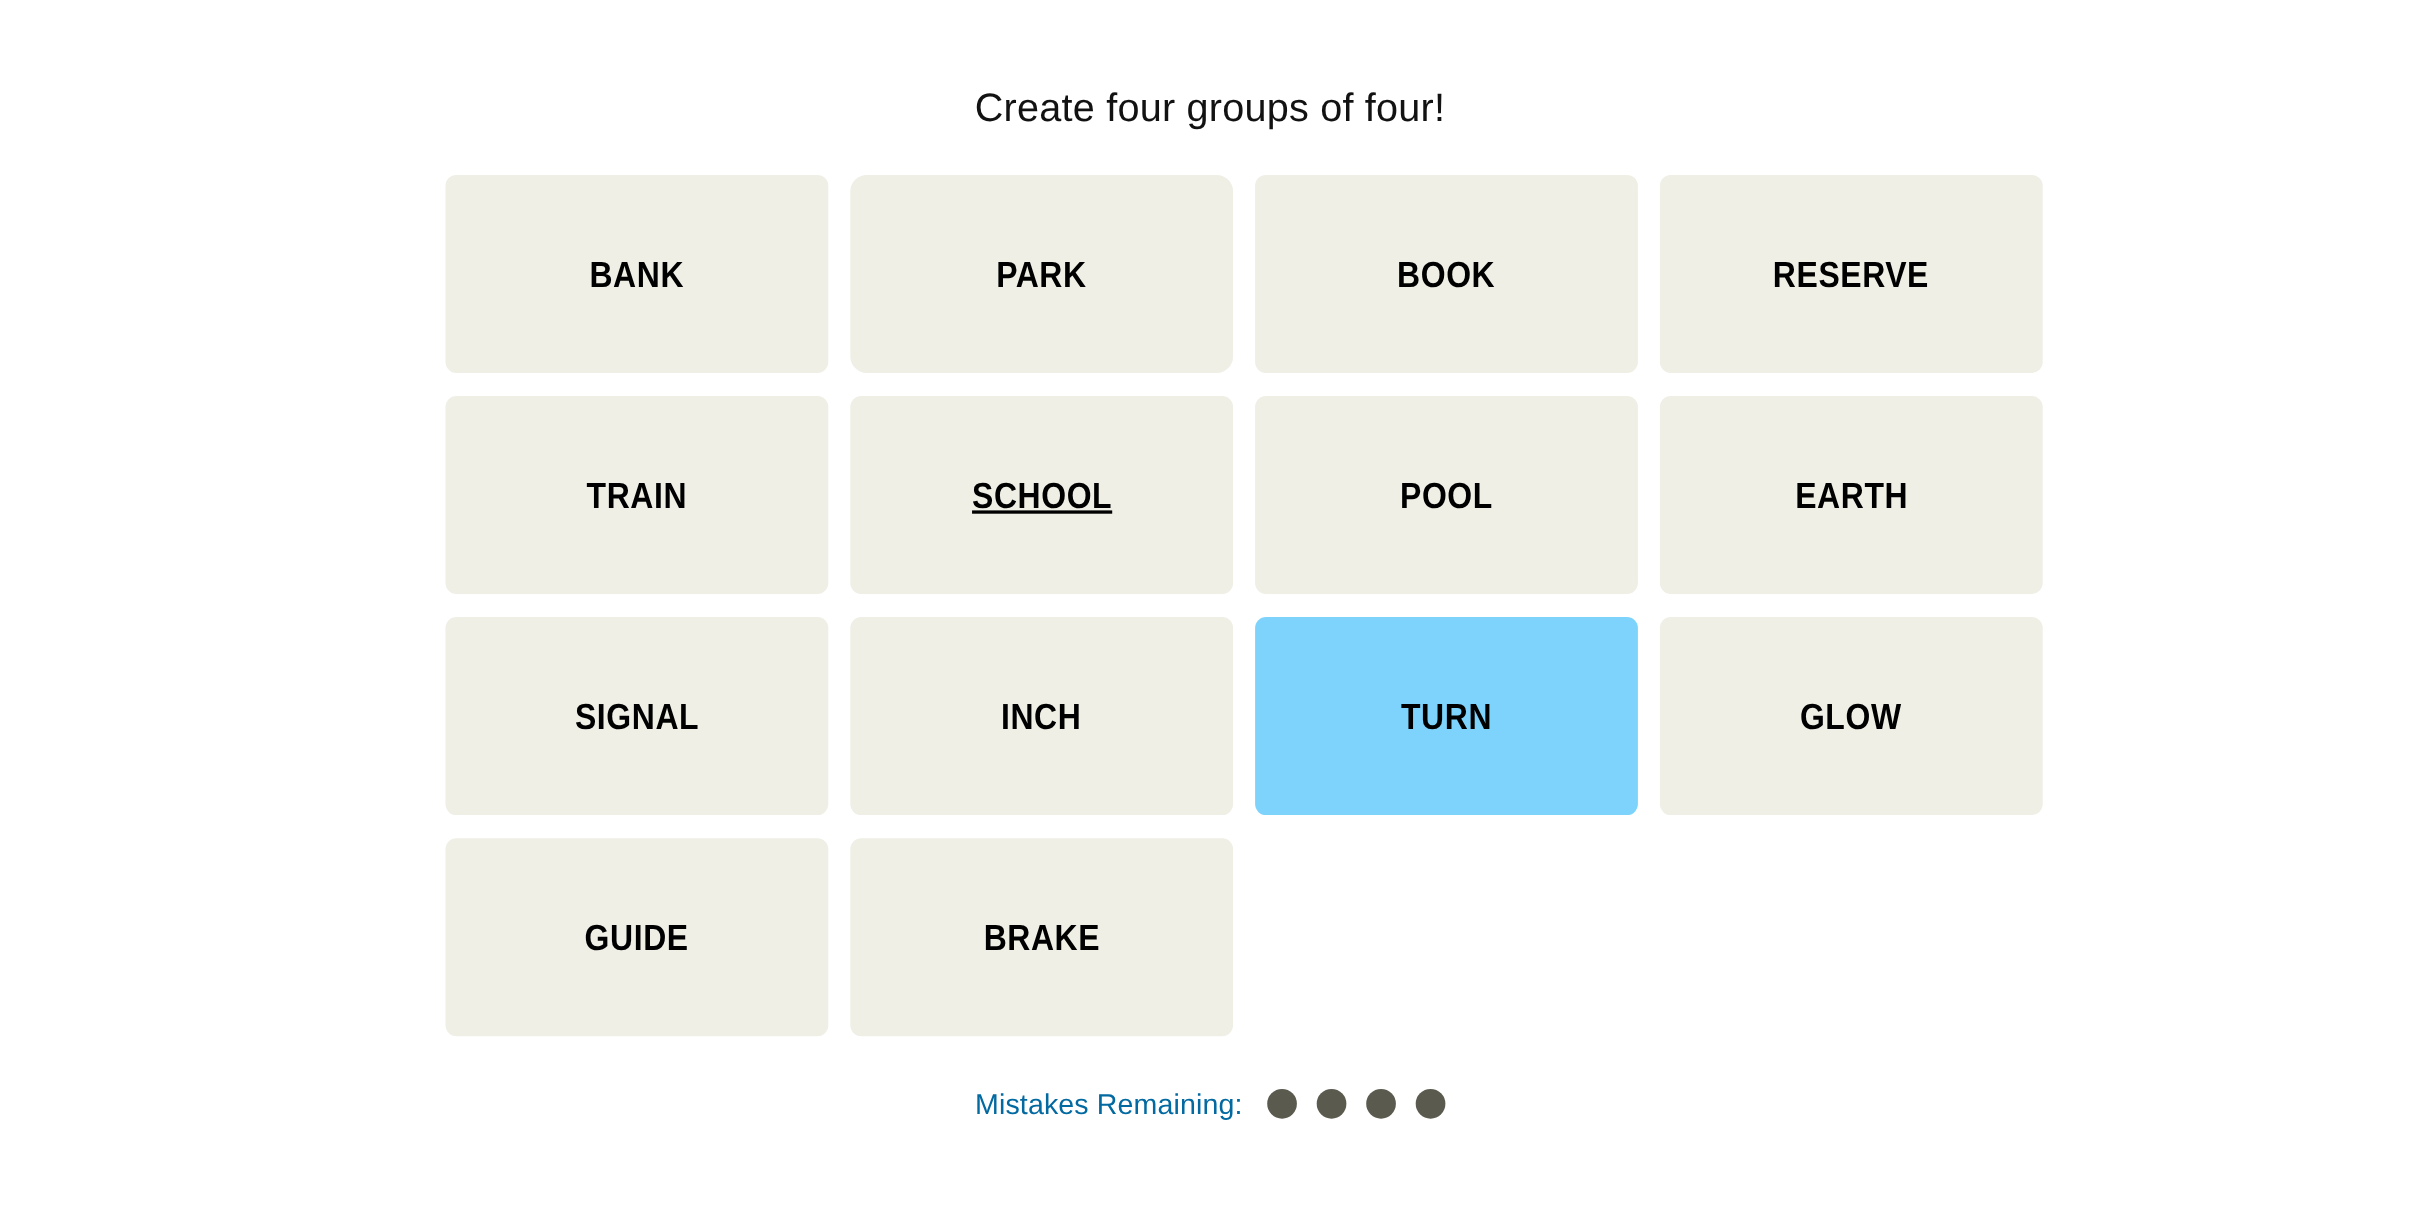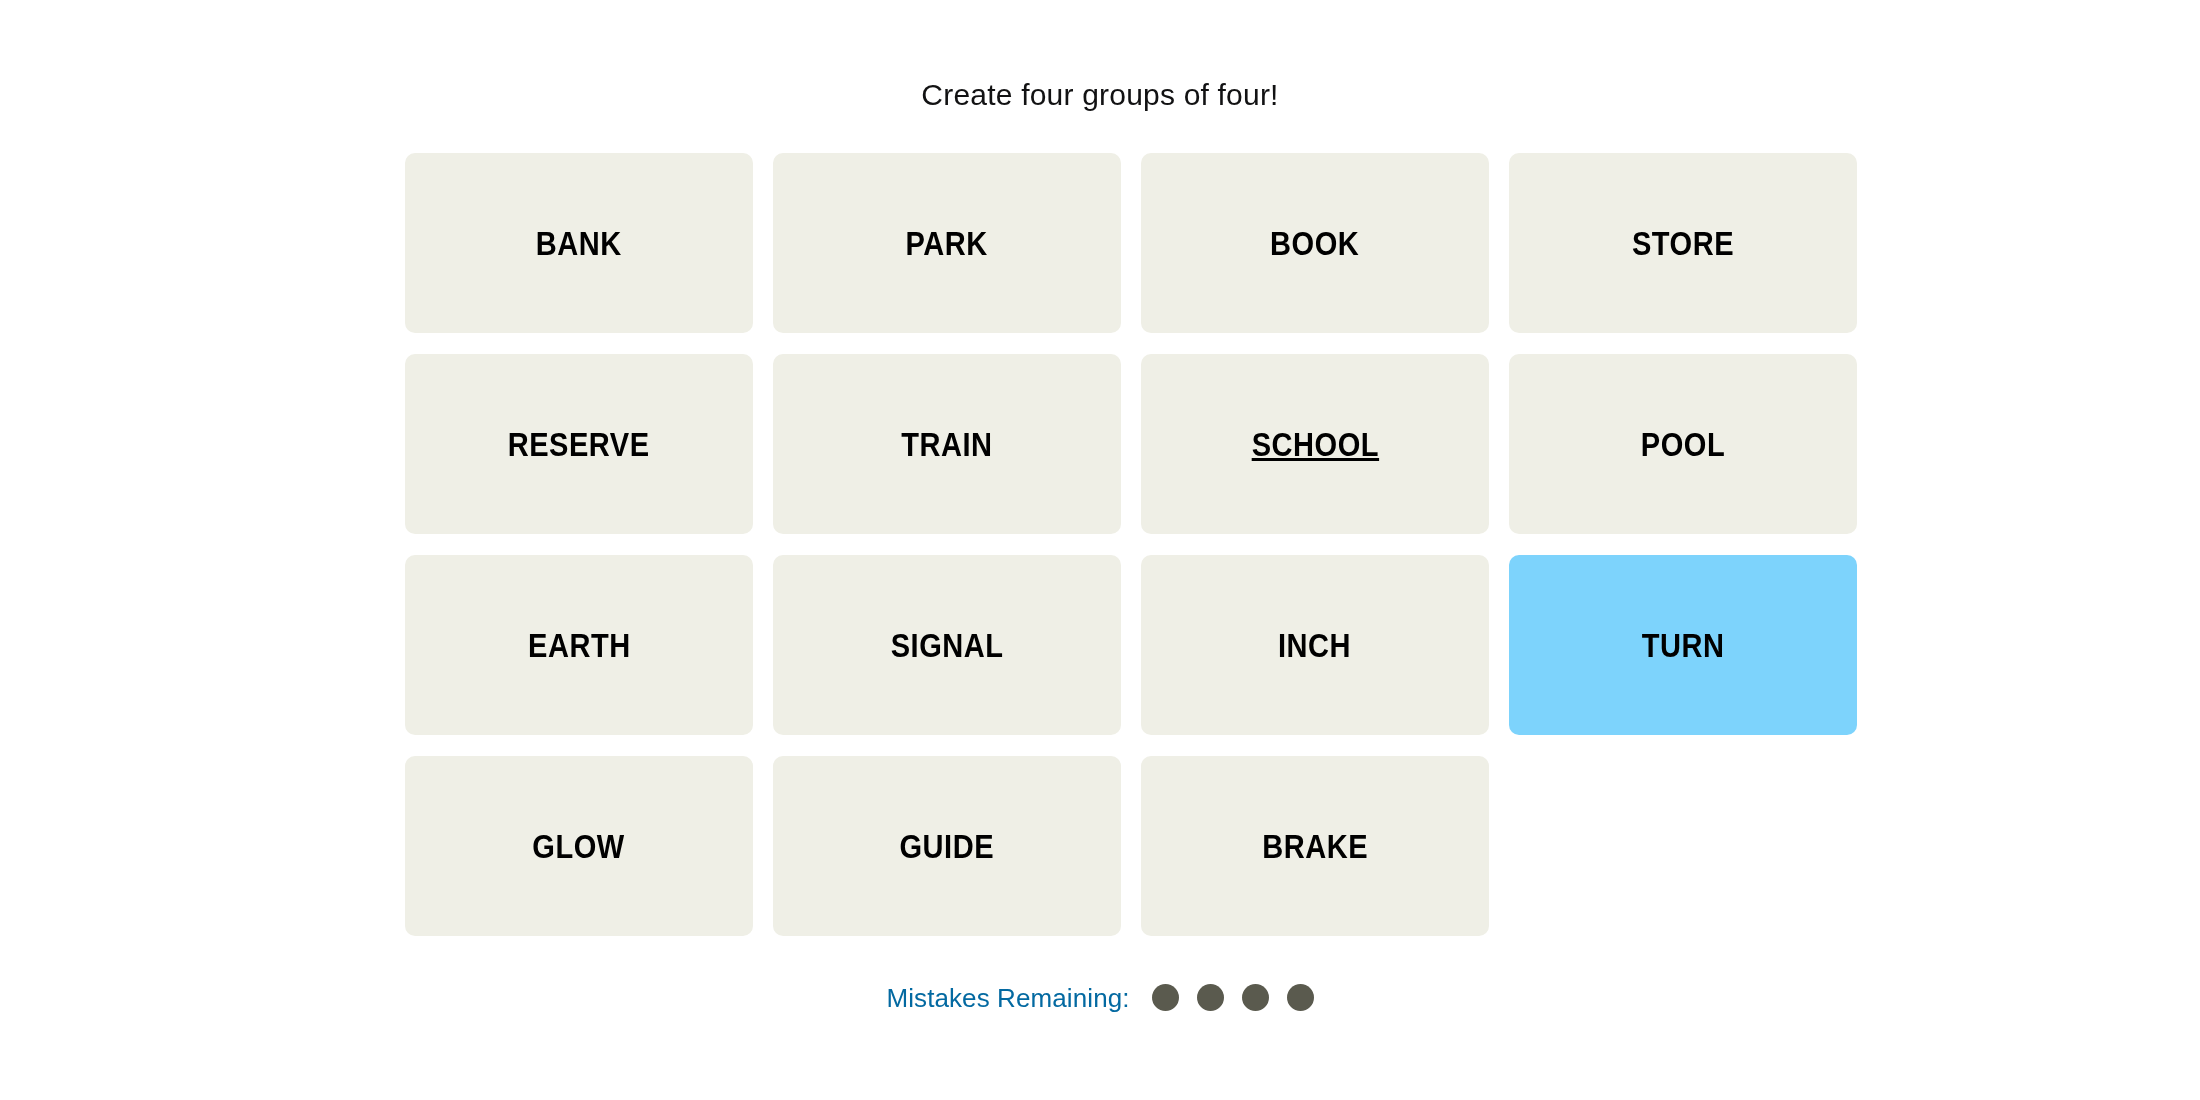--- a/index.html
+++ b/index.html
@@ -17,21 +17,21 @@
     height: 1100px;
     background: #FFFFFF;
     display: flex;
     flex-direction: column;
     align-items: center;
   }
 
   
   .puzzle-title {
     margin-top: 80px;
-    font-size: 30px;
+    font-size: 36px;
     font-weight: 400;
     color: #121213;
     letter-spacing: 0.2px;
     line-height: 1;
     text-align: right;
     font-family: "Liberation Sans", sans-serif;
   }
 
   
   .tile-grid {
@@ -106,28 +106,25 @@
 <body>
 
 <div id="game-root">
 
   <h1 class="puzzle-title">Create four groups of four!</h1>
 
   <div class="tile-grid">
       <button class="tile" style="background: rgb(239, 239, 230);">
         <span class="tile-label" style="color: rgb(0, 0, 0);">BANK</span>
       </button>
-      <button class="tile" style="background: rgb(239, 239, 230);">
+      <button class="tile" style="background: rgb(239, 239, 230); border-radius: 15px;">
         <span class="tile-label" style="color: rgb(0, 0, 0);">PARK</span>
       </button>
       <button class="tile" style="background: rgb(239, 239, 230);">
         <span class="tile-label" style="color: rgb(0, 0, 0);">BOOK</span>
-      </button>
-      <button class="tile" style="background: rgb(239, 239, 230);">
-        <span class="tile-label" style="color: rgb(0, 0, 0);">STORE</span>
       </button>
       <button class="tile" style="background: rgb(239, 239, 230);">
         <span class="tile-label" style="color: rgb(0, 0, 0);">RESERVE</span>
       </button>
       <button class="tile" style="background: rgb(239, 239, 230);">
         <span class="tile-label" style="color: rgb(0, 0, 0);">TRAIN</span>
       </button>
       <button class="tile" style="background: rgb(239, 239, 230); text-decoration: underline;">
         <span class="tile-label" style="color: rgb(0, 0, 0);">SCHOOL</span>
       </button>

